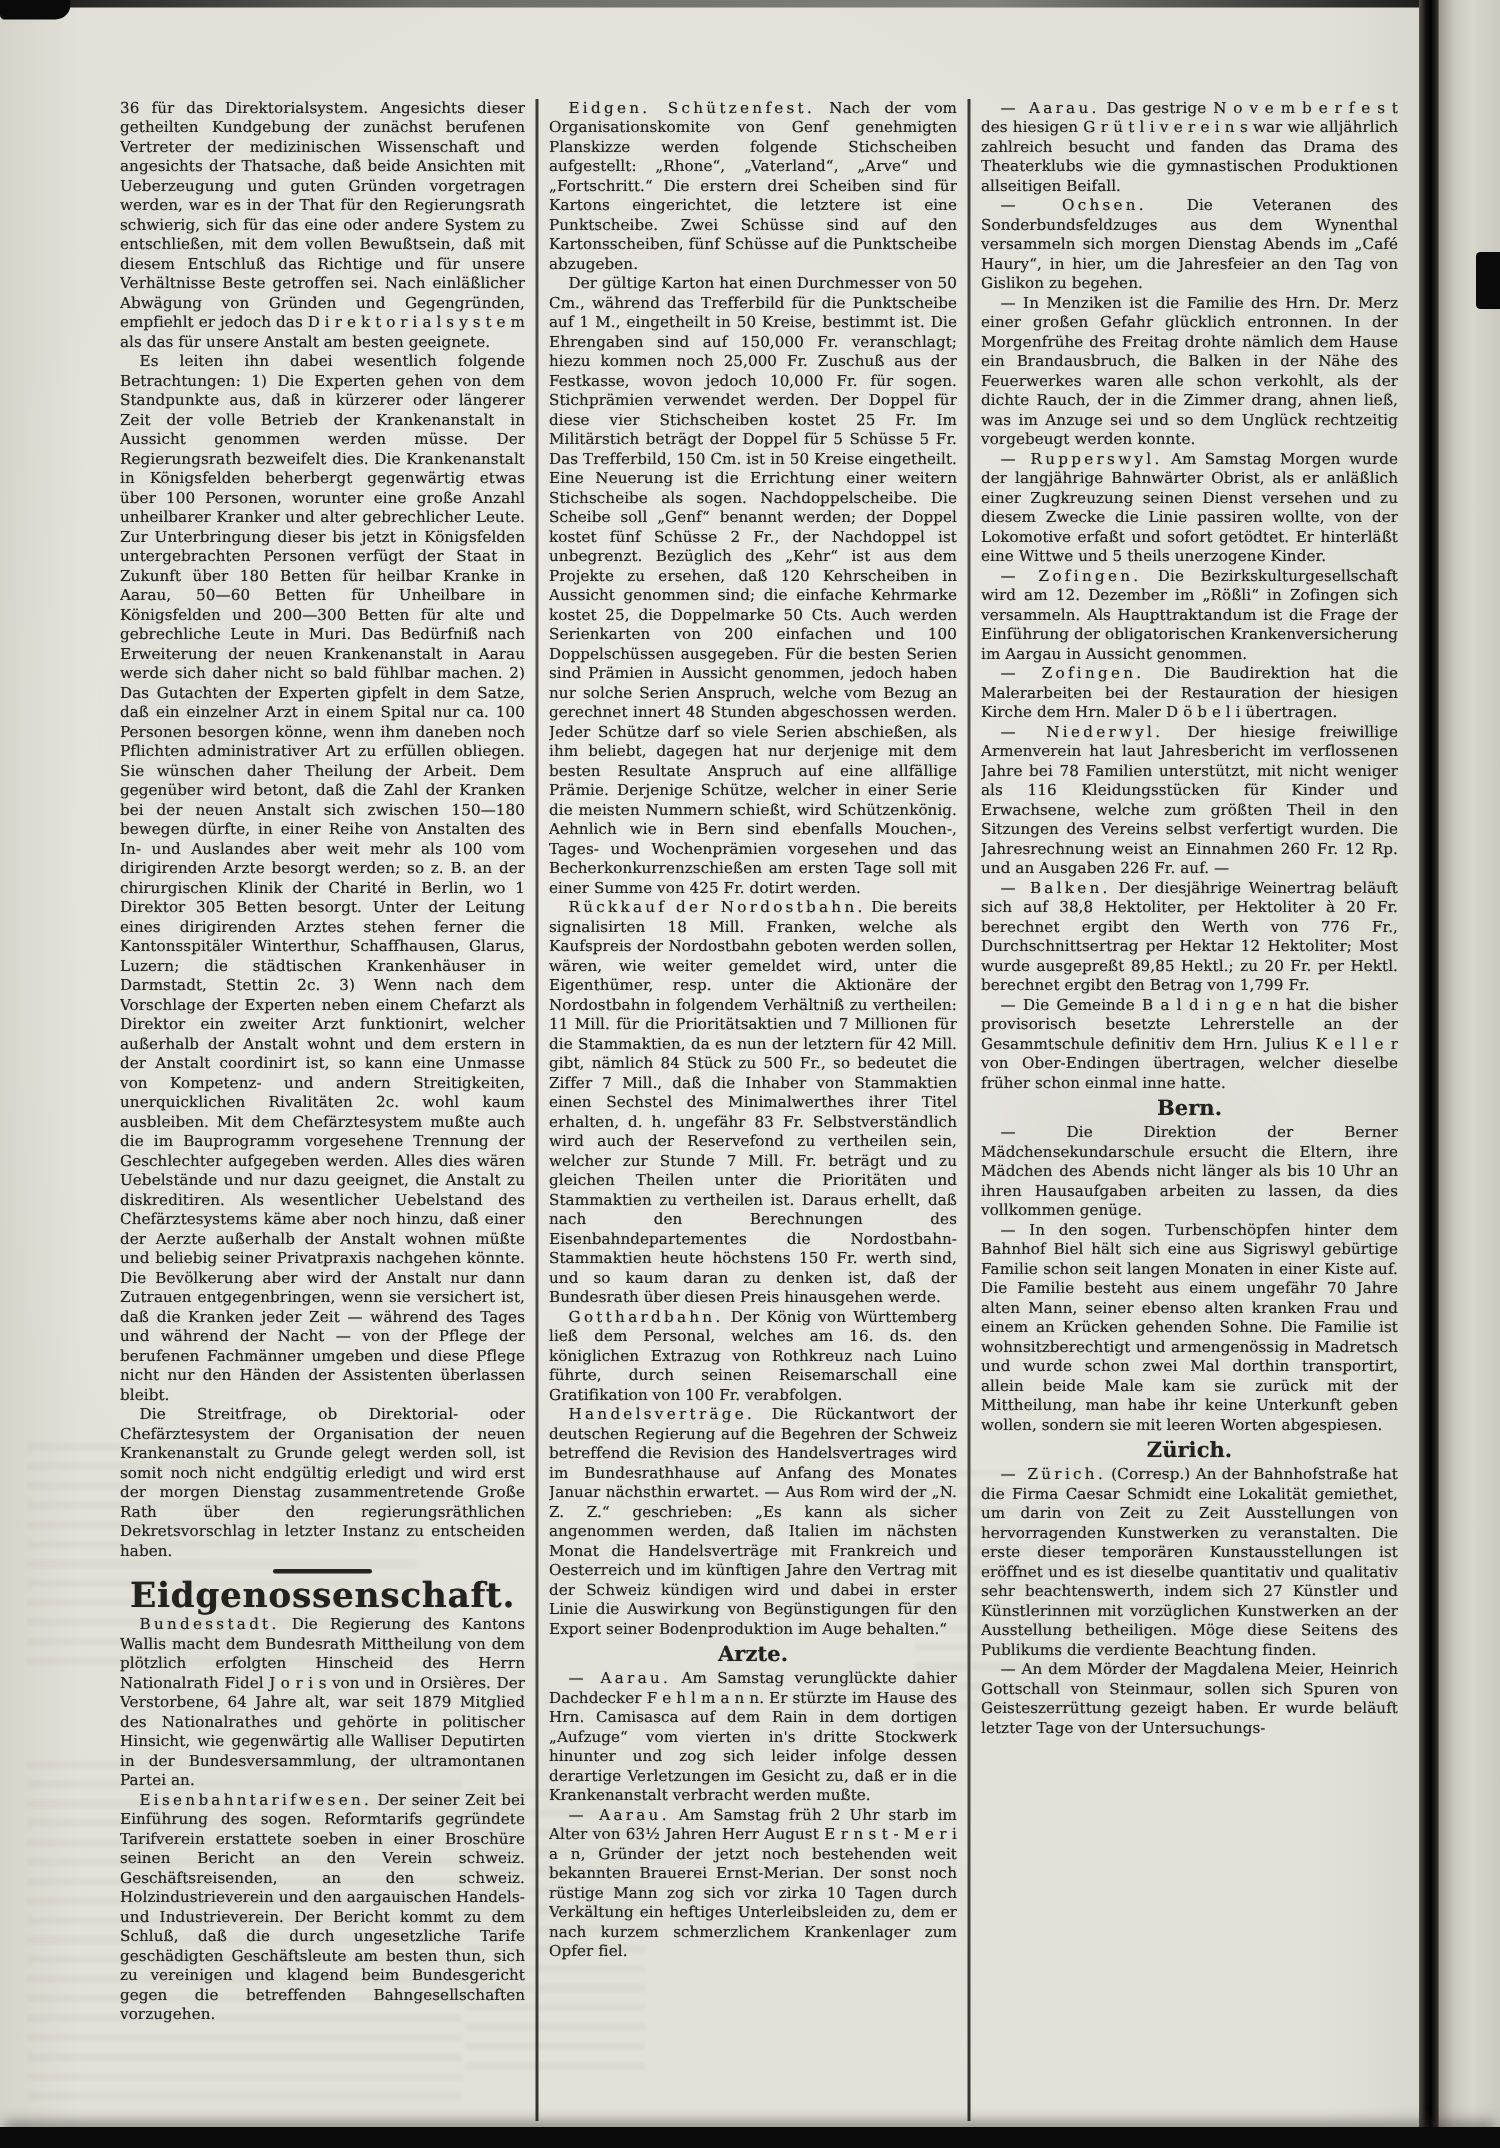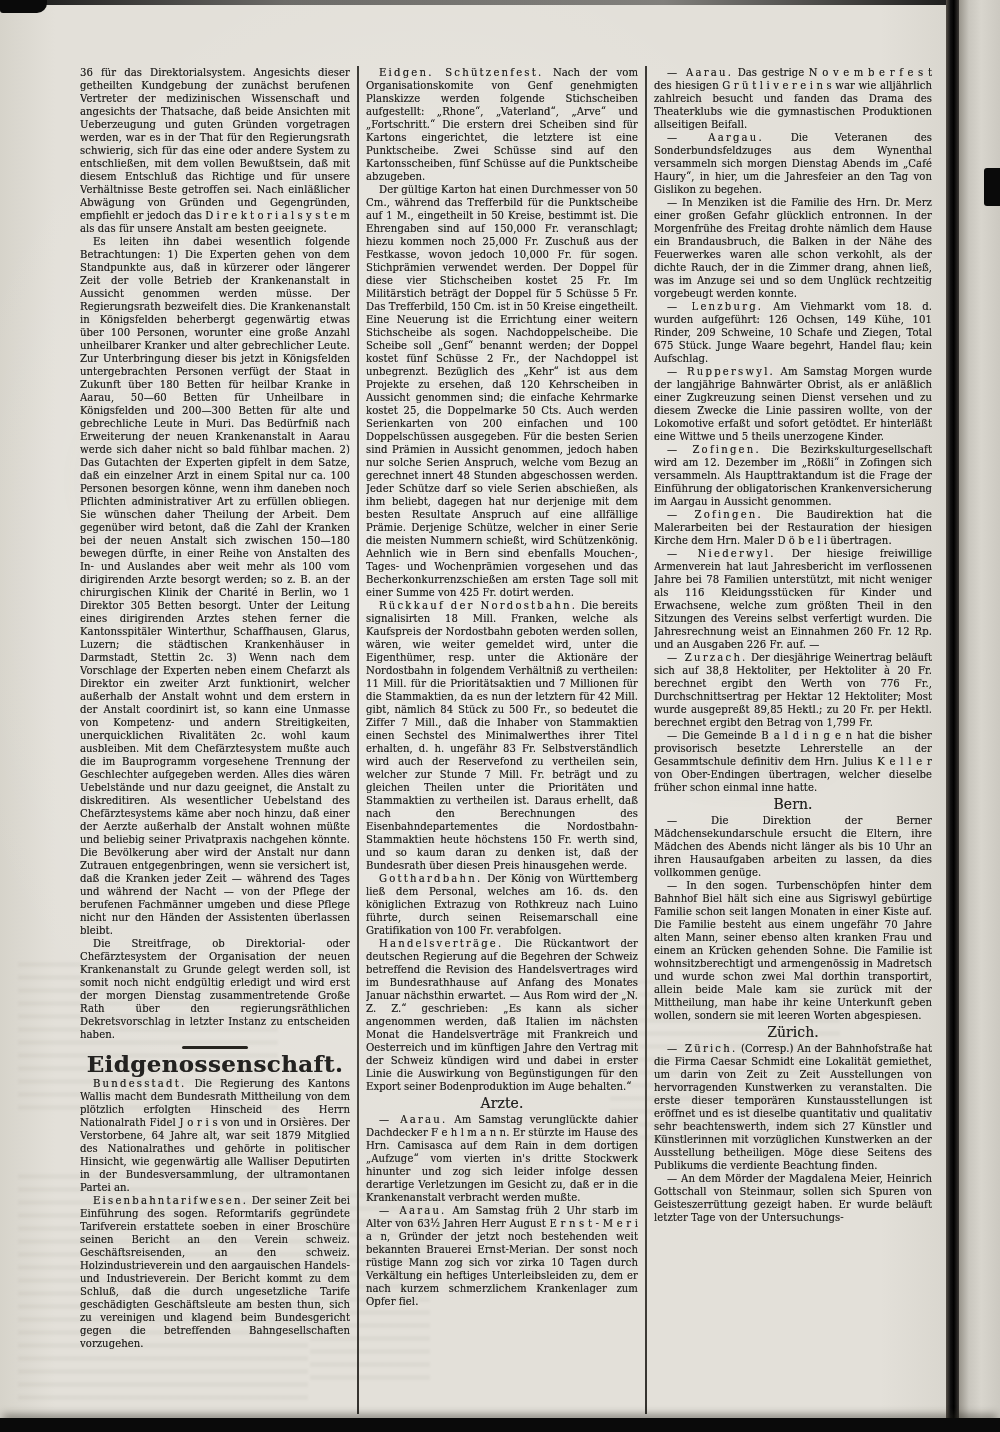--- a/index.html
+++ b/index.html
@@ -84,21 +84,21 @@
   .col p { margin: 0; }
   .col p.indent { text-indent: 13px; }
   .lead { letter-spacing: 2.2px; }
   h2.section-heading {
     margin: 5px 0 3px; text-align: center;
     font-size: 23px; line-height: 20px; font-weight: bold;
     letter-spacing: 0.4px; text-indent: 0;
   }
   h3.region-heading {
     margin: 2px 0 2px; text-align: center;
-    font-size: 14px; line-height: 16px; font-weight: normal;
+    font-size: 14px; line-height: 16px; font-weight: bold;
     text-indent: 0;
   }
   .rule-div {
     width: 66px; height: 3px; margin: 5px auto 2px;
     background: #26241f; border-radius: 2px;
   }
 </style>
 </head>
 <body>
 
@@ -130,28 +130,27 @@
           <p class="para indent"><span class="lead">Rückkauf der Nordostbahn.</span> Die bereits signalisirten 18 Mill. Franken, welche als Kaufspreis der Nordostbahn geboten werden sollen, wären, wie weiter gemeldet wird, unter die Eigenthümer, resp. unter die Aktionäre der Nordostbahn in folgendem Verhältniß zu vertheilen: 11 Mill. für die Prioritätsaktien und 7 Millionen für die Stammaktien, da es nun der letztern für 42 Mill. gibt, nämlich 84 Stück zu 500 Fr., so bedeutet die Ziffer 7 Mill., daß die Inhaber von Stammaktien einen Sechstel des Minimalwerthes ihrer Titel erhalten, d. h. ungefähr 83 Fr. Selbstverständlich wird auch der Reservefond zu vertheilen sein, welcher zur Stunde 7 Mill. Fr. beträgt und zu gleichen Theilen unter die Prioritäten und Stammaktien zu vertheilen ist. Daraus erhellt, daß nach den Berechnungen des Eisenbahndepartementes die Nordostbahn-Stammaktien heute höchstens 150 Fr. werth sind, und so kaum daran zu denken ist, daß der Bundesrath über diesen Preis hinausgehen werde.</p>
           <p class="para indent"><span class="lead">Gotthardbahn.</span> Der König von Württemberg ließ dem Personal, welches am 16. ds. den königlichen Extrazug von Rothkreuz nach Luino führte, durch seinen Reisemarschall eine Gratifikation von 100 Fr. verabfolgen.</p>
           <p class="para indent"><span class="lead">Handelsverträge.</span> Die Rückantwort der deutschen Regierung auf die Begehren der Schweiz betreffend die Revision des Handelsvertrages wird im Bundesrathhause auf Anfang des Monates Januar nächsthin erwartet. — Aus Rom wird der „N. Z. Z.“ geschrieben: „Es kann als sicher angenommen werden, daß Italien im nächsten Monat die Handelsverträge mit Frankreich und Oesterreich und im künftigen Jahre den Vertrag mit der Schweiz kündigen wird und dabei in erster Linie die Auswirkung von Begünstigungen für den Export seiner Bodenproduktion im Auge behalten.“</p>
           <h3 class="region-heading">Arzte.</h3>
           <p class="para indent"><span class="lead">— Aarau.</span> Am Samstag verunglückte dahier Dachdecker F e h l m a n n. Er stürzte im Hause des Hrn. Camisasca auf dem Rain in dem dortigen „Aufzuge“ vom vierten in's dritte Stockwerk hinunter und zog sich leider infolge dessen derartige Verletzungen im Gesicht zu, daß er in die Krankenanstalt verbracht werden mußte.</p>
           <p class="para indent"><span class="lead">— Aarau.</span> Am Samstag früh 2 Uhr starb im Alter von 63½ Jahren Herr August E r n s t - M e r i a n, Gründer der jetzt noch bestehenden weit bekannten Brauerei Ernst-Merian. Der sonst noch rüstige Mann zog sich vor zirka 10 Tagen durch Verkältung ein heftiges Unterleibsleiden zu, dem er nach kurzem schmerzlichem Krankenlager zum Opfer fiel.</p>
         </div>
       <div class="col-sep"></div>
       <div class="col col-3">
           <p class="para indent"><span class="lead">— Aarau.</span> Das gestrige N o v e m b e r f e s t des hiesigen G r ü t l i v e r e i n s war wie alljährlich zahlreich besucht und fanden das Drama des Theaterklubs wie die gymnastischen Produktionen allseitigen Beifall.</p>
-          <p class="para indent"><span class="lead">— Aargau.</span> Die Veteranen des Sonderbundsfeldzuges aus dem Wynenthal versammeln sich morgen Dienstag Abends im „Café Haury“, in hier, um die Jahresfeier an den Tag von Gislikon zu begehen.</p>
+          <p class="para indent"><span class="lead">— Ochsen.</span> Die Veteranen des Sonderbundsfeldzuges aus dem Wynenthal versammeln sich morgen Dienstag Abends im „Café Haury“, in hier, um die Jahresfeier an den Tag von Gislikon zu begehen.</p>
           <p class="para indent">— In Menziken ist die Familie des Hrn. Dr. Merz einer großen Gefahr glücklich entronnen. In der Morgenfrühe des Freitag drohte nämlich dem Hause ein Brandausbruch, die Balken in der Nähe des Feuerwerkes waren alle schon verkohlt, als der dichte Rauch, der in die Zimmer drang, ahnen ließ, was im Anzuge sei und so dem Unglück rechtzeitig vorgebeugt werden konnte.</p>
-          <p class="para indent"><span class="lead">— Lenzburg.</span> Am Viehmarkt vom 18. d. wurden aufgeführt: 126 Ochsen, 149 Kühe, 101 Rinder, 209 Schweine, 10 Schafe und Ziegen, Total 675 Stück. Junge Waare begehrt, Handel flau; kein Aufschlag.</p>
           <p class="para indent"><span class="lead">— Rupperswyl.</span> Am Samstag Morgen wurde der langjährige Bahnwärter Obrist, als er anläßlich einer Zugkreuzung seinen Dienst versehen und zu diesem Zwecke die Linie passiren wollte, von der Lokomotive erfaßt und sofort getödtet. Er hinterläßt eine Wittwe und 5 theils unerzogene Kinder.</p>
           <p class="para indent"><span class="lead">— Zofingen.</span> Die Bezirkskulturgesellschaft wird am 12. Dezember im „Rößli“ in Zofingen sich versammeln. Als Haupttraktandum ist die Frage der Einführung der obligatorischen Krankenversicherung im Aargau in Aussicht genommen.</p>
           <p class="para indent"><span class="lead">— Zofingen.</span> Die Baudirektion hat die Malerarbeiten bei der Restauration der hiesigen Kirche dem Hrn. Maler D ö b e l i übertragen.</p>
           <p class="para indent"><span class="lead">— Niederwyl.</span> Der hiesige freiwillige Armenverein hat laut Jahresbericht im verflossenen Jahre bei 78 Familien unterstützt, mit nicht weniger als 116 Kleidungsstücken für Kinder und Erwachsene, welche zum größten Theil in den Sitzungen des Vereins selbst verfertigt wurden. Die Jahresrechnung weist an Einnahmen 260 Fr. 12 Rp. und an Ausgaben 226 Fr. auf. —</p>
-          <p class="para indent"><span class="lead">— Zurzach.</span> Der diesjährige Weinertrag beläuft sich auf 38,8 Hektoliter, per Hektoliter à 20 Fr. berechnet ergibt den Werth von 776 Fr., Durchschnittsertrag per Hektar 12 Hektoliter; Most wurde ausgepreßt 89,85 Hektl.; zu 20 Fr. per Hektl. berechnet ergibt den Betrag von 1,799 Fr.</p>
+          <p class="para indent"><span class="lead">— Balken.</span> Der diesjährige Weinertrag beläuft sich auf 38,8 Hektoliter, per Hektoliter à 20 Fr. berechnet ergibt den Werth von 776 Fr., Durchschnittsertrag per Hektar 12 Hektoliter; Most wurde ausgepreßt 89,85 Hektl.; zu 20 Fr. per Hektl. berechnet ergibt den Betrag von 1,799 Fr.</p>
           <p class="para indent">— Die Gemeinde B a l d i n g e n hat die bisher provisorisch besetzte Lehrerstelle an der Gesammtschule definitiv dem Hrn. Julius K e l l e r von Ober-Endingen übertragen, welcher dieselbe früher schon einmal inne hatte.</p>
           <h3 class="region-heading">Bern.</h3>
           <p class="para indent">— Die Direktion der Berner Mädchensekundarschule ersucht die Eltern, ihre Mädchen des Abends nicht länger als bis 10 Uhr an ihren Hausaufgaben arbeiten zu lassen, da dies vollkommen genüge.</p>
           <p class="para indent">— In den sogen. Turbenschöpfen hinter dem Bahnhof Biel hält sich eine aus Sigriswyl gebürtige Familie schon seit langen Monaten in einer Kiste auf. Die Familie besteht aus einem ungefähr 70 Jahre alten Mann, seiner ebenso alten kranken Frau und einem an Krücken gehenden Sohne. Die Familie ist wohnsitzberechtigt und armengenössig in Madretsch und wurde schon zwei Mal dorthin transportirt, allein beide Male kam sie zurück mit der Mittheilung, man habe ihr keine Unterkunft geben wollen, sondern sie mit leeren Worten abgespiesen.</p>
           <h3 class="region-heading">Zürich.</h3>
           <p class="para indent"><span class="lead">— Zürich.</span> (Corresp.) An der Bahnhofstraße hat die Firma Caesar Schmidt eine Lokalität gemiethet, um darin von Zeit zu Zeit Ausstellungen von hervorragenden Kunstwerken zu veranstalten. Die erste dieser temporären Kunstausstellungen ist eröffnet und es ist dieselbe quantitativ und qualitativ sehr beachtenswerth, indem sich 27 Künstler und Künstlerinnen mit vorzüglichen Kunstwerken an der Ausstellung betheiligen. Möge diese Seitens des Publikums die verdiente Beachtung finden.</p>
           <p class="para indent">— An dem Mörder der Magdalena Meier, Heinrich Gottschall von Steinmaur, sollen sich Spuren von Geisteszerrüttung gezeigt haben. Er wurde beläuft letzter Tage von der Untersuchungs-</p>
         </div>
     </div>
   </div>

